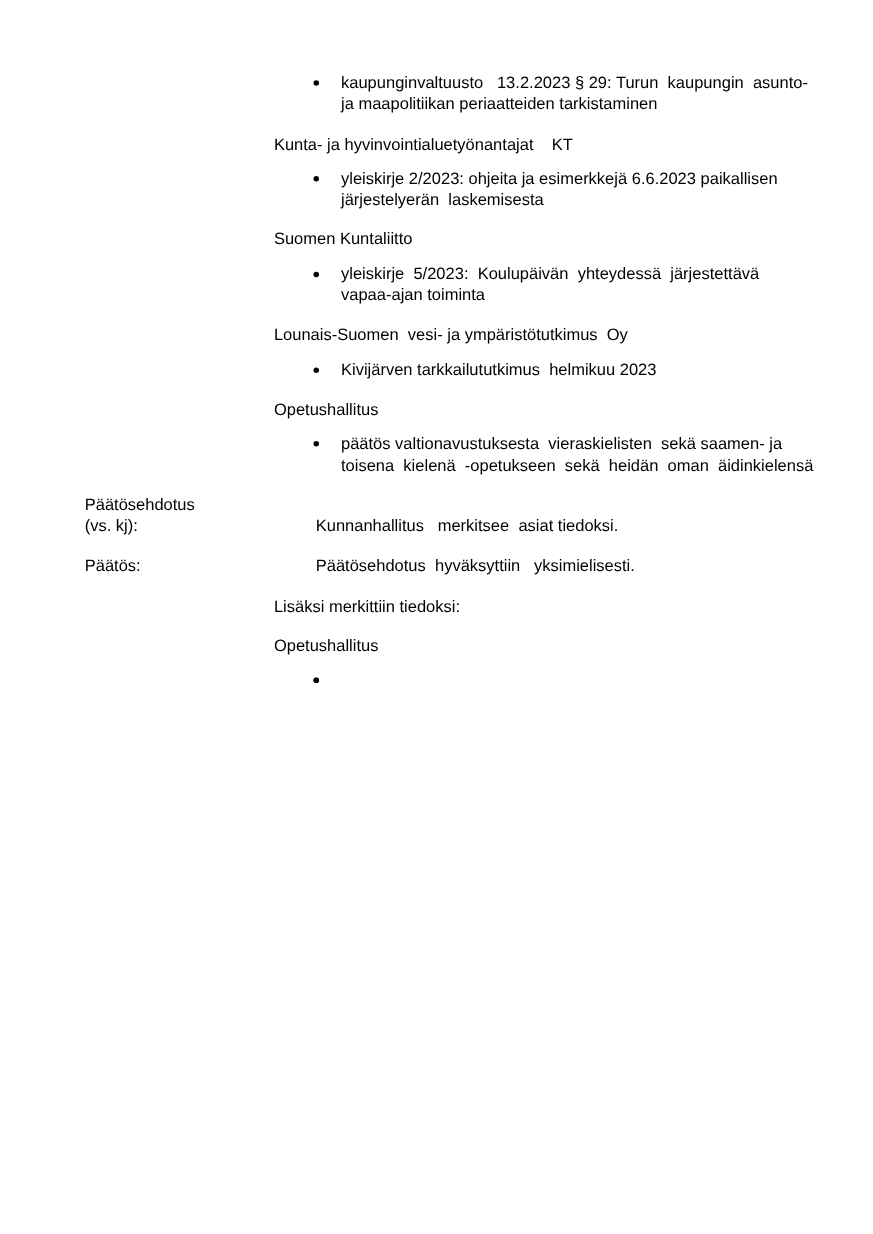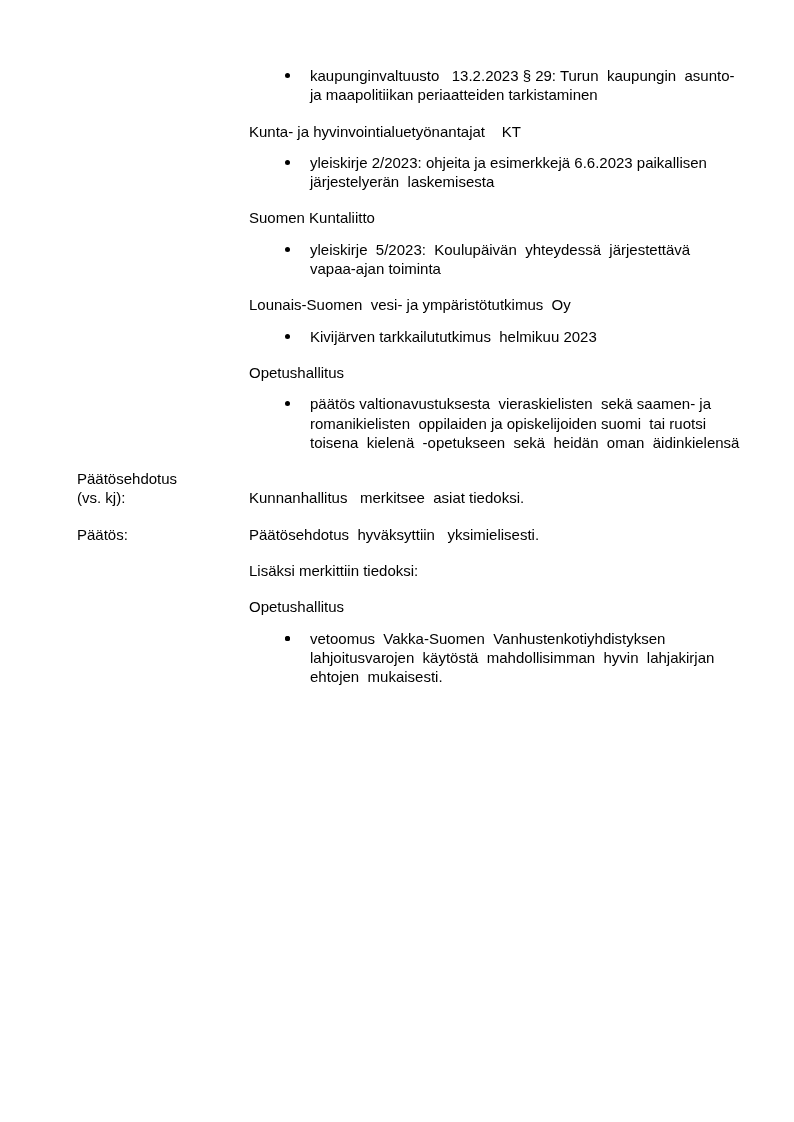--- a/index.html
+++ b/index.html
@@ -17,21 +17,21 @@
     padding: 54px 58px 0 77px;
     font-family: "Liberation Sans", "DejaVu Sans", sans-serif;
     font-size: 15px;
     line-height: 19.3px;
     color: #000000;
     overflow: hidden;
   }
   .block { margin-top: 17px; }
   .block:first-child { margin-top: 0; }
   .indent { margin-left: 172px; width: 487px; }
-  .row { display: flex; }
+  .row { display: flex; gap: 38px; }
   .row .label-col { width: 172px; flex: 0 0 172px; }
   .row .body-col { width: 487px; }
   .body-col.second-line { padding-top: 19.3px; }
   .line, .heading, .body-text, .label-text { white-space: pre; }
   ul.bullets {
     list-style: none;
     margin: 12px;
     padding: 0;
   }
   ul.bullets li {
@@ -103,21 +103,20 @@
     </ul>
   </div>
 
   <div class="block indent">
     <div class="heading">Opetushallitus</div>
     <ul class="bullets">
       <li>
         <span class="dot"></span>
         <div>
             <div class="line">päätös valtionavustuksesta  vieraskielisten  sekä saamen- ja</div>
-            <div class="line">romanikielisten  oppilaiden ja opiskelijoiden suomi  tai ruotsi</div>
             <div class="line">toisena  kielenä  -opetukseen  sekä  heidän  oman  äidinkielensä</div>
           </div>
       </li>
     </ul>
   </div>
 
   <div class="block row">
     <div class="label-col label-text"><div class="line">Päätösehdotus</div><div class="line">(vs. kj):</div></div>
     <div class="body-col second-line">
       <div class="body-text">Kunnanhallitus   merkitsee  asiat tiedoksi.</div>
@@ -138,22 +137,17 @@
   </div>
 
   <div class="block indent">
     <div class="heading">Opetushallitus</div>
     <ul class="bullets">
       <li>
         <span class="dot"></span>
       </li>
       <li>
         <span class="dot"></span>
-        <div>
-            <div class="line">vetoomus  Vakka-Suomen  Vanhustenkotiyhdistyksen</div>
-            <div class="line">lahjoitusvarojen  käytöstä  mahdollisimman  hyvin  lahjakirjan</div>
-            <div class="line">ehtojen  mukaisesti.</div>
-          </div>
       </li>
     </ul>
   </div>
 
 </div>
 
 </body></html>

